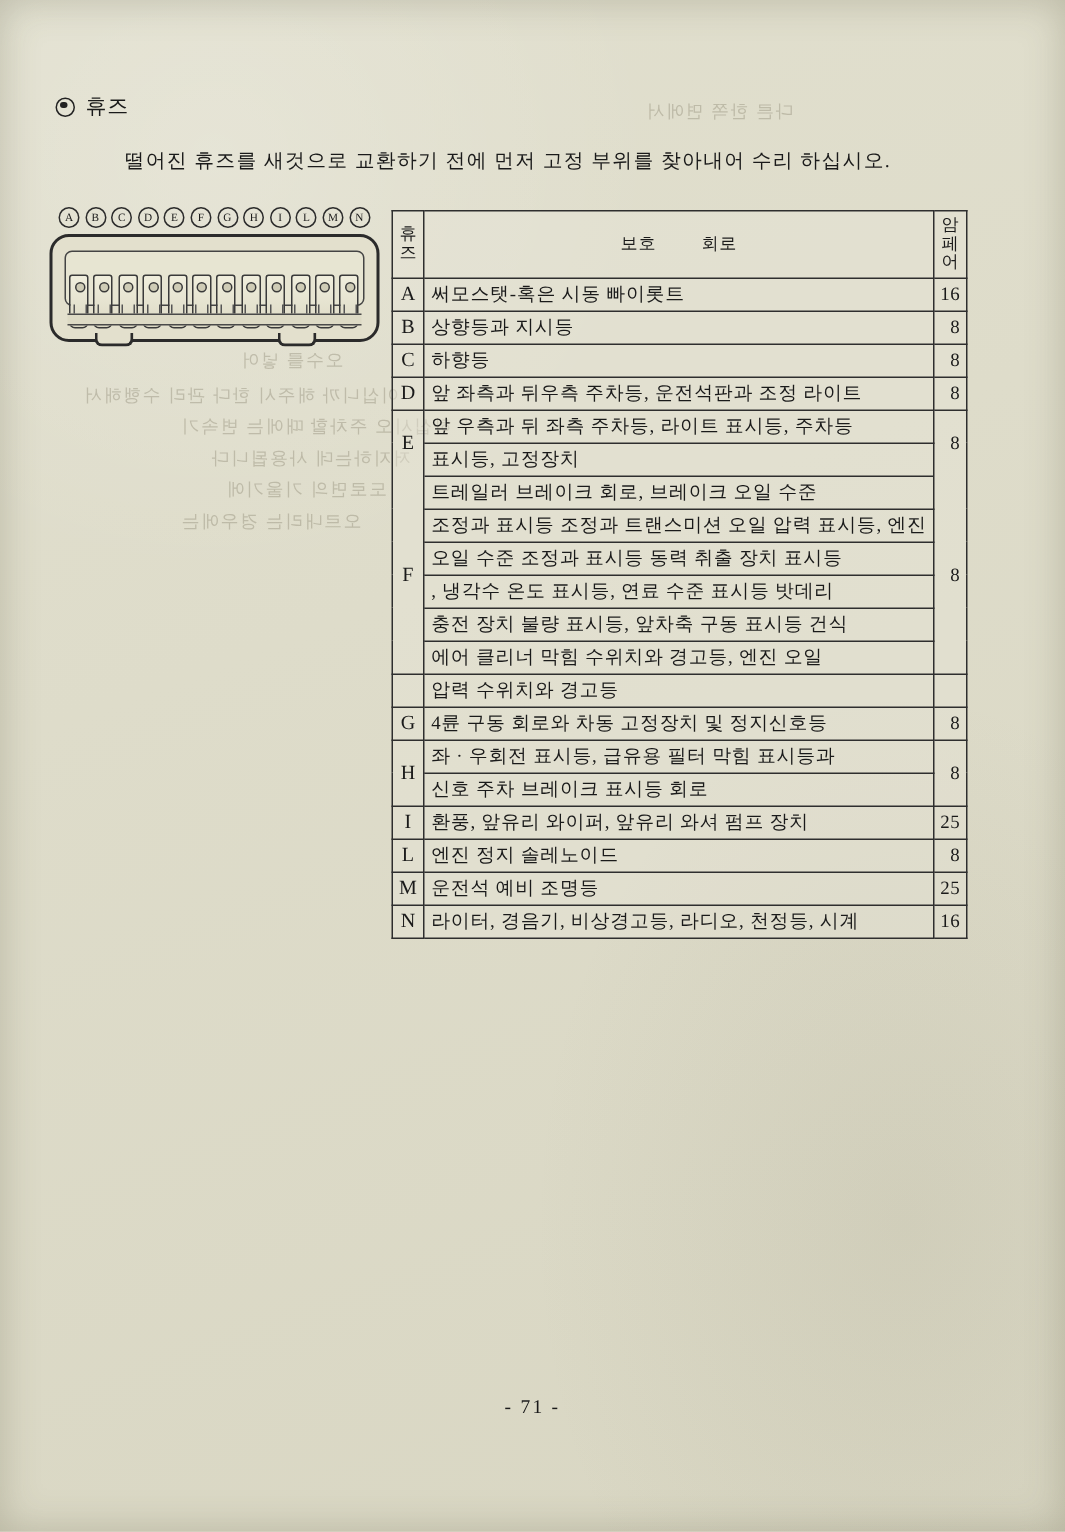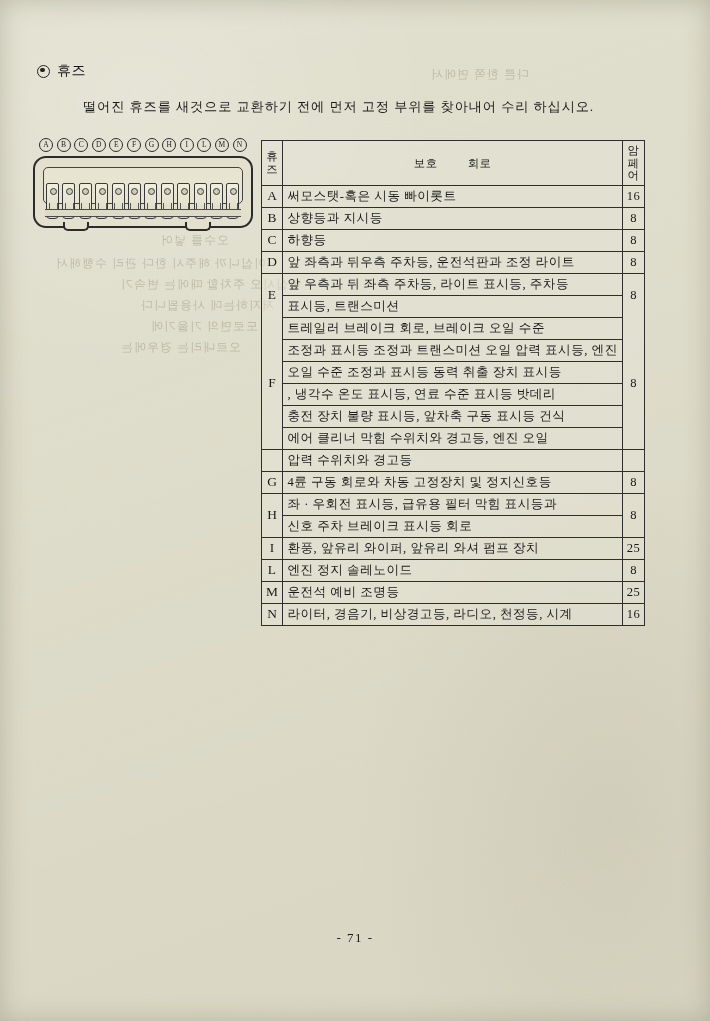--- a/index.html
+++ b/index.html
@@ -215,21 +215,21 @@
     width: 33px;
     font-size: 13.4px;
   }
   td.cell-desc {
     padding-left: 6px;
     font-size: 12.6px;
     white-space: nowrap;
     margin-top: 46px;
   }
   td.cell-amp {
-    text-align: center;
+    text-align: right;
     width: 37px;
     font-size: 12.6px;
   }
   tr.cont-first td.cell-letter { border-bottom-color: transparent; }
   tr.cont-first td.cell-amp { border-bottom-color: transparent; }
 
   
   .ghost {
     position: absolute;
     color: rgba(120,115,95,0.33);
@@ -352,21 +352,21 @@
         <td class="cell-desc">앞 좌측과 뒤우측 주차등, 운전석판과 조정 라이트</td>
         <td class="cell-amp">8</td>
       </tr>
 
       <tr class="cont-first">
         <td class="cell-letter" rowspan="2">E</td>
         <td class="cell-desc">앞 우측과 뒤 좌측 주차등, 라이트 표시등, 주차등</td>
         <td class="cell-amp" rowspan="2">8</td>
       </tr>
       <tr>
-        <td class="cell-desc">표시등, 트랜스미션</td>
+        <td class="cell-desc">표시등, 고정장치</td>
       </tr>
 
       <tr>
         <td class="cell-letter" rowspan="6">F</td>
         <td class="cell-desc">트레일러 브레이크 회로, 브레이크 오일 수준</td>
         <td class="cell-amp" rowspan="6">8</td>
       </tr>
       <tr>
         <td class="cell-desc">조정과 표시등 조정과 트랜스미션 오일 압력 표시등, 엔진</td>
       </tr>

